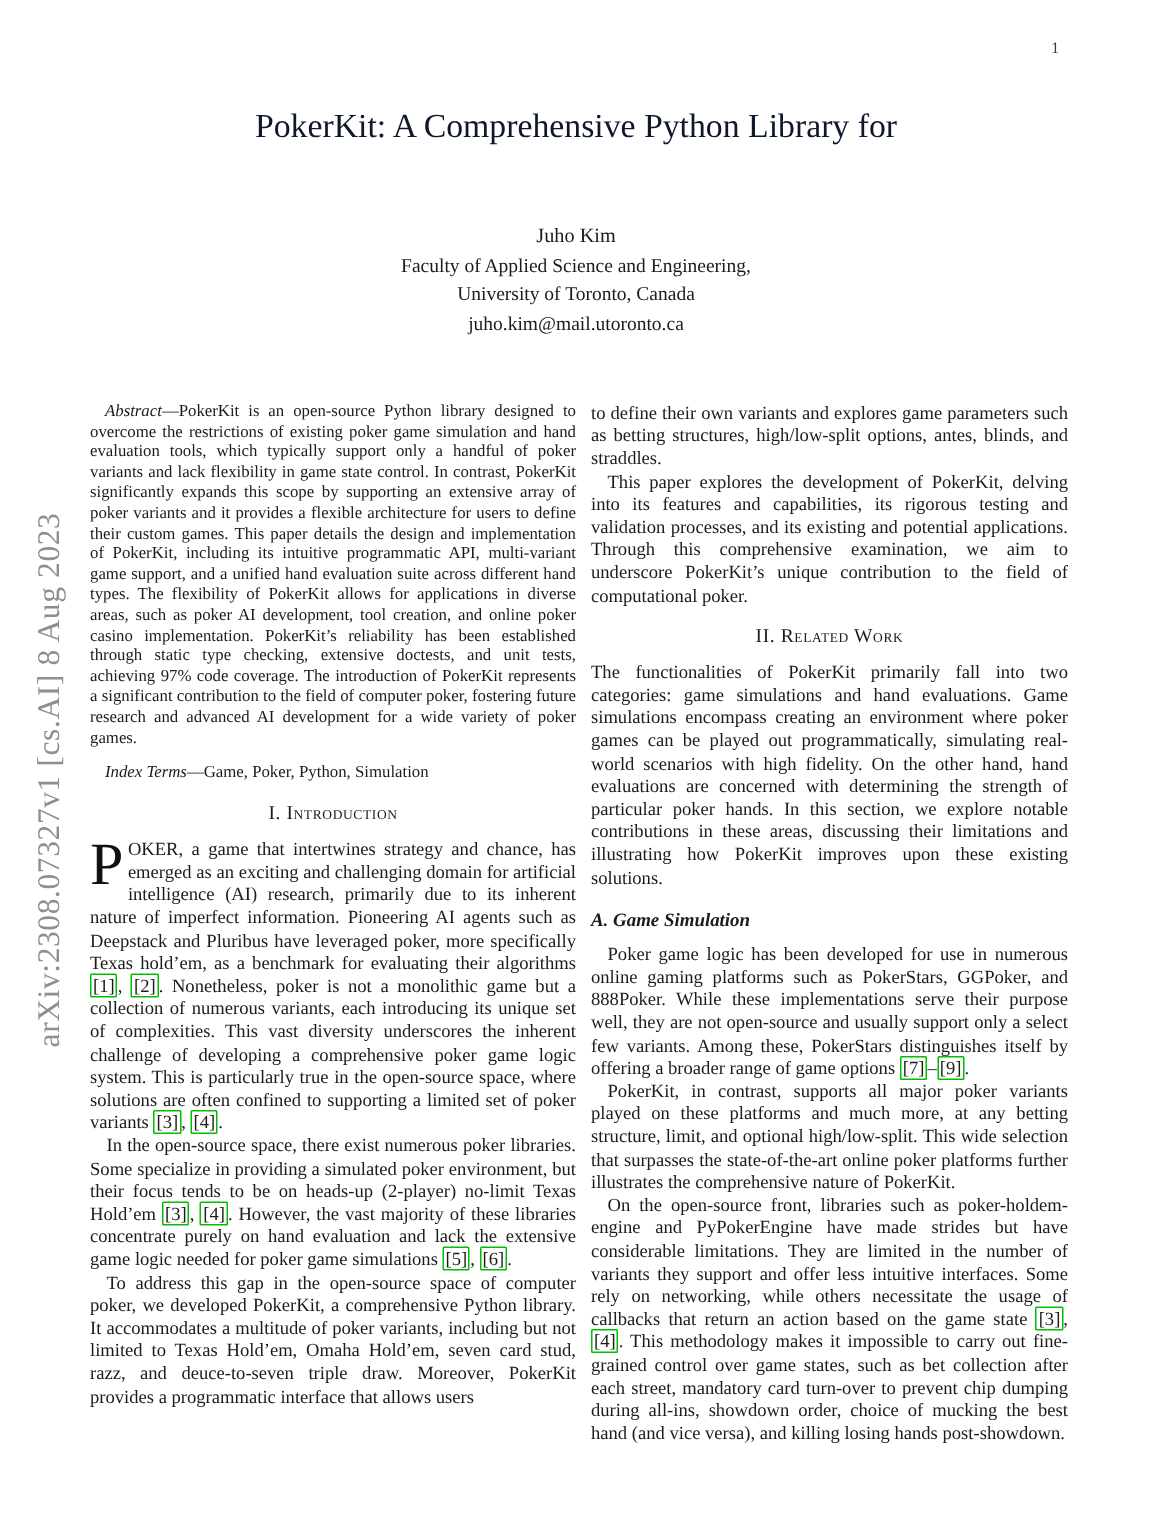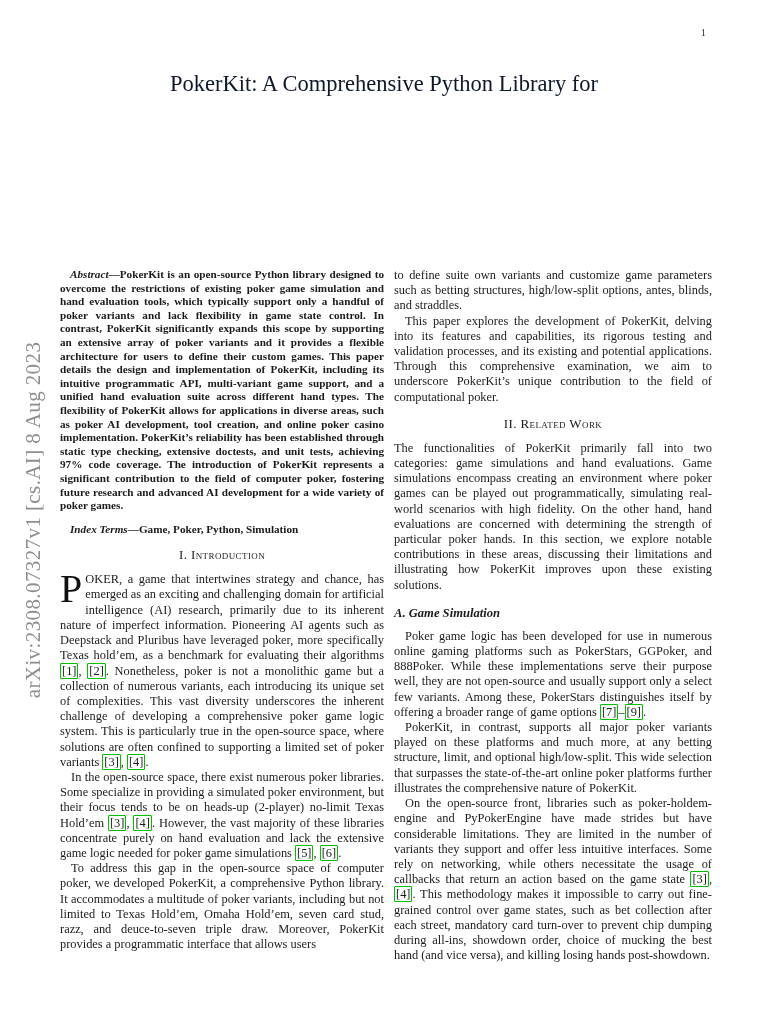--- a/index.html
+++ b/index.html
@@ -12,21 +12,21 @@
   .title{position:absolute;top:66px;left:0;width:100%;text-align:center;
         font-size:22.5px;line-height:36px;color:#0f172a;}
   .author-block{position:absolute;top:147px;left:0;width:100%;text-align:center;
         font-size:13px;line-height:19.5px;}
   .author-block .author-name{font-size:13.5px;}
   .columns{position:absolute;top:268px;left:60px;width:652px;display:flex;gap:10px;}
   .col{text-align:justify;hyphens:auto;-webkit-hyphens:auto;}
   .col-left{width:324px;}
   .col-right{width:318px;}
   p{margin:0;}
-  .abstract-para{font-weight:bold;font-size:11.2px;line-height:13.6px;text-indent:10px;}
+  .abstract-para{font-weight:normal;font-size:11.2px;line-height:13.6px;text-indent:10px;}
   .abstract-para .ital-label{font-style:italic;}
   .index-terms{margin-top:10px;}
   .section-heading{font-variant:small-caps;text-align:center;font-weight:normal;
         font-size:13px;letter-spacing:.4px;margin:11px 0 9px 0;text-indent:0;}
   .body-para{font-size:12.4px;line-height:15.2px;text-indent:11px;}
   .noindent{text-indent:0;}
   .dropcap{float:left;font-size:40px;line-height:29px;padding:2px 3px 0 0;color:#111;}
   .subsection-heading{font-style:italic;font-weight:bold;font-size:12.6px;
         text-align:left;text-indent:0;margin:13px 0 8px 0;}
   .cite{border:1px solid var(--cite-green,#00bf00);padding:0 1px;border-radius:1px;}
@@ -37,39 +37,45 @@
 <div class="page">
 
   <div class="page-number">1</div>
 
   <div class="arxiv-stamp">arXiv:2308.07327v1  [cs.AI]  8 Aug 2023</div>
 
   <div class="title">
     <div>PokerKit: A Comprehensive Python Library for</div>
   </div>
 
+  <div class="author-block">
+    <div class="author-name">Juho Kim</div>
+    <div>Faculty of Applied Science and Engineering,</div>
+    <div>University of Toronto, Canada</div>
+    <div>juho.kim@mail.utoronto.ca</div>
+  </div>
 
   <div class="columns">
 
     <div class="col col-left">
       <p class="abstract-para"><span class="ital-label">Abstract</span><span>—PokerKit is an open-source Python library designed to overcome the restrictions of existing poker game simulation and hand evaluation tools, which typically support only a handful of poker variants and lack flexibility in game state control. In contrast, PokerKit significantly expands this scope by supporting an extensive array of poker variants and it provides a flexible architecture for users to define their custom games. This paper details the design and implementation of PokerKit, including its intuitive programmatic API, multi-variant game support, and a unified hand evaluation suite across different hand types. The flexibility of PokerKit allows for applications in diverse areas, such as poker AI development, tool creation, and online poker casino implementation. PokerKit’s reliability has been established through static type checking, extensive doctests, and unit tests, achieving 97% code coverage. The introduction of PokerKit represents a significant contribution to the field of computer poker, fostering future research and advanced AI development for a wide variety of poker games.</span></p>
 
       <p class="abstract-para index-terms"><span class="ital-label">Index Terms</span><span>—Game, Poker, Python, Simulation</span></p>
 
       <p class="section-heading">I. Introduction</p>
 
       <p class="body-para noindent"><span class="dropcap">P</span><span class="cites">OKER, a game that intertwines strategy and chance, has emerged as an exciting and challenging domain for artificial intelligence (AI) research, primarily due to its inherent nature of imperfect information. Pioneering AI agents such as Deepstack and Pluribus have leveraged poker, more specifically Texas hold’em, as a benchmark for evaluating their algorithms <span class="cite">[1]</span>, <span class="cite">[2]</span>. Nonetheless, poker is not a monolithic game but a collection of numerous variants, each introducing its unique set of complexities. This vast diversity underscores the inherent challenge of developing a comprehensive poker game logic system. This is particularly true in the open-source space, where solutions are often confined to supporting a limited set of poker variants <span class="cite">[3]</span>, <span class="cite">[4]</span>.</span></p>
 
       <p class="body-para cites">In the open-source space, there exist numerous poker libraries. Some specialize in providing a simulated poker environment, but their focus tends to be on heads-up (2-player) no-limit Texas Hold’em <span class="cite">[3]</span>, <span class="cite">[4]</span>. However, the vast majority of these libraries concentrate purely on hand evaluation and lack the extensive game logic needed for poker game simulations <span class="cite">[5]</span>, <span class="cite">[6]</span>.</p>
 
       <p class="body-para">To address this gap in the open-source space of computer poker, we developed PokerKit, a comprehensive Python library. It accommodates a multitude of poker variants, including but not limited to Texas Hold’em, Omaha Hold’em, seven card stud, razz, and deuce-to-seven triple draw. Moreover, PokerKit provides a programmatic interface that allows users</p>
     </div>
 
     <div class="col col-right">
-      <p class="body-para noindent">to define suite own variants and customize game parameters such as betting structures, high/low-split options, antes, blinds, and straddles.</p>
+      <p class="body-para noindent">to define their own variants and explores game parameters such as betting structures, high/low-split options, antes, blinds, and straddles.</p>
 
       <p class="body-para">This paper explores the development of PokerKit, delving into its features and capabilities, its rigorous testing and validation processes, and its existing and potential applications. Through this comprehensive examination, we aim to underscore PokerKit’s unique contribution to the field of computational poker.</p>
 
       <p class="section-heading">II. Related Work</p>
 
       <p class="body-para noindent">The functionalities of PokerKit primarily fall into two categories: game simulations and hand evaluations. Game simulations encompass creating an environment where poker games can be played out programmatically, simulating real-world scenarios with high fidelity. On the other hand, hand evaluations are concerned with determining the strength of particular poker hands. In this section, we explore notable contributions in these areas, discussing their limitations and illustrating how PokerKit improves upon these existing solutions.</p>
 
       <p class="subsection-heading">A. Game Simulation</p>
 
       <p class="body-para cites">Poker game logic has been developed for use in numerous online gaming platforms such as PokerStars, GGPoker, and 888Poker. While these implementations serve their purpose well, they are not open-source and usually support only a select few variants. Among these, PokerStars distinguishes itself by offering a broader range of game options <span class="cite">[7]</span>–<span class="cite">[9]</span>.</p>

